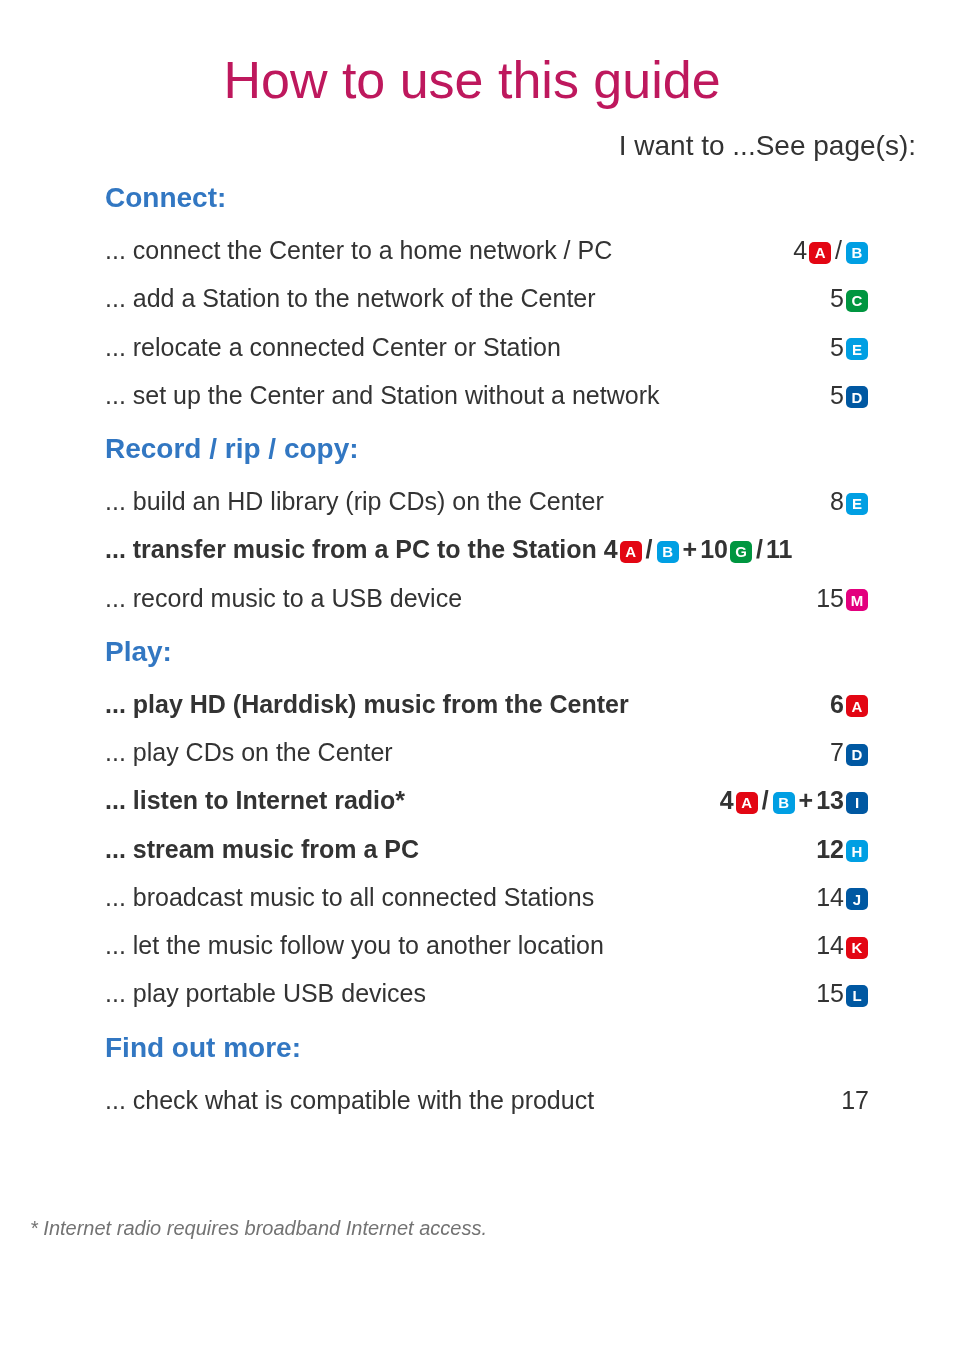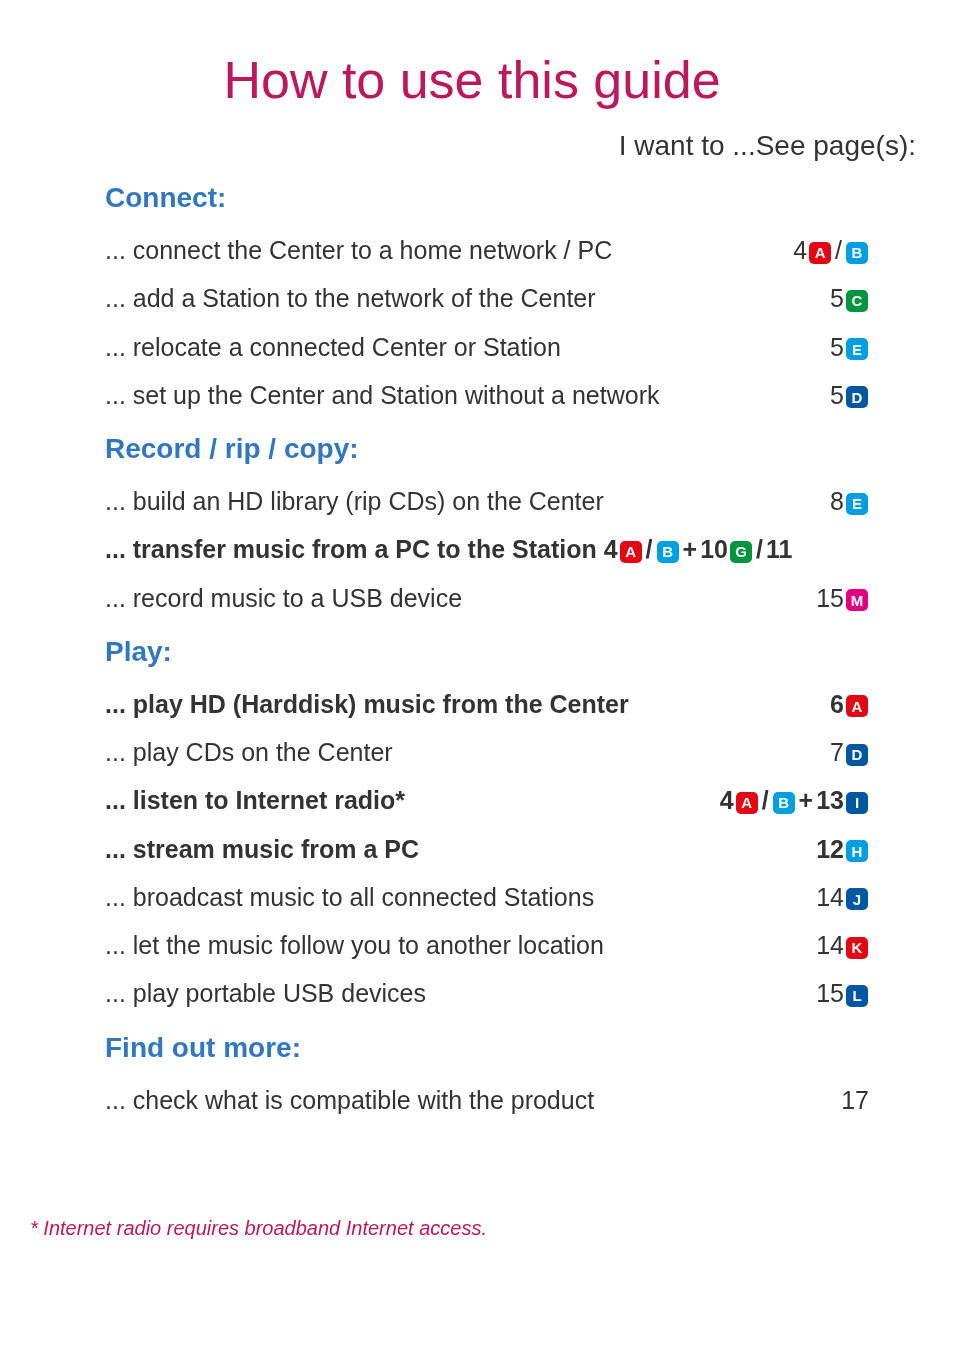--- a/index.html
+++ b/index.html
@@ -81,21 +81,21 @@
       margin: 0 1px;
       position: relative;
       top: -1px;
     }
     .footnote {
       position: absolute;
       bottom: 110px;
       left: 30px;
       font-size: 20px;
       font-style: italic;
-      color: #be185d;
+      color: #737373;
     }
     .sep { padding: 0 2px; }
   </style>
 </head>
 <body>
 
 <h1 class="title">How to use this guide</h1>
 
 <div class="header-row">
   <div class="header-left">I want to ...</div>

